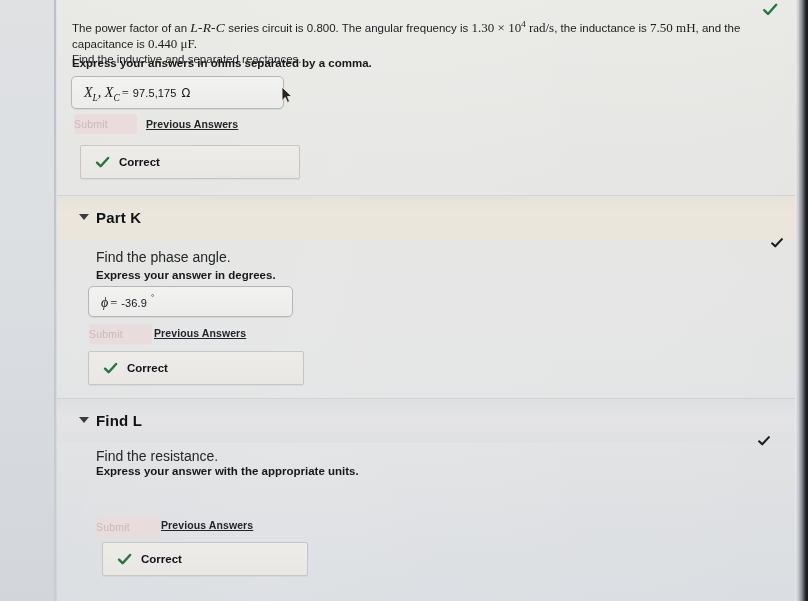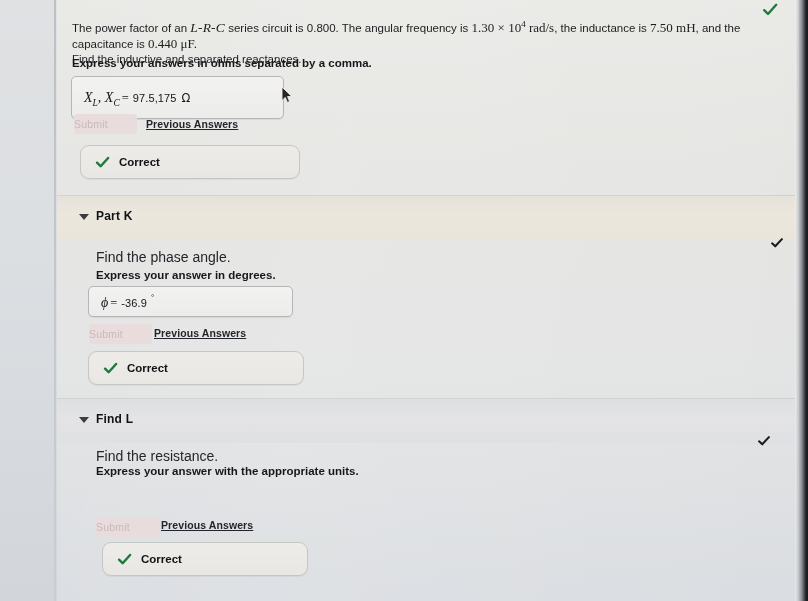--- a/index.html
+++ b/index.html
@@ -178,21 +178,21 @@
     letter-spacing: .1px;
     cursor: pointer;
   }
 
   
   .correct-banner {
     position: absolute;
     box-sizing: border-box;
     height: 34px;
     border: 1px solid #c6c6c3;
-    border-radius: 9px;
+    border-radius: 2px;
     background: linear-gradient(180deg, #edece8 0%, #e8e7e3 100%);
     box-shadow: 0 1px 1px rgba(0,0,0,0.05);
   }
   .correct-check {
     position: absolute;
     left: 14px;
     top: 9px;
     width: 15px;
     height: 15px;
   }
@@ -226,21 +226,21 @@
     width: 0;
     height: 0;
     border-left: 5px solid transparent;
     border-right: 5px solid transparent;
     border-top: 6px solid #3b3c40;
   }
   .part-title {
     position: absolute;
     left: 39px;
     top: 13px;
-    font-size: 12px;
+    font-size: 15px;
     font-weight: bold;
     color: #121317;
     letter-spacing: .2px;
   }
 
   .find-text {
     position: absolute;
     left: 39px;
     font-size: 14px;
     color: #24262a;
@@ -283,21 +283,21 @@
 
   <div id="content">
 
     <div class="problem-text">
       <span>The power factor of an </span><span class="mathvar">L-R-C</span><span> series circuit is 0.800. The angular frequency is </span><span class="mathnum">1.30 × 10</span><sup class="exp">4</sup><span class="mathup"> rad/s</span><span>, the inductance is </span><span class="mathnum">7.50 mH</span><span>, and the capacitance is </span><span class="mathnum">0.440 μF</span><span class="mathnum">.</span><br>
       <span>Find the inductive and separated reactances.</span>
     </div>
 
     <div class="express-line" style="top:57px;">Express your answers in ohms separated by a comma.</div>
 
-    <div class="answer-box" style="left:14px; top:76px; width:213px; height:43px;">
+    <div class="answer-box" style="left:14px; top:76px; width:213px; height:33px;">
       <div class="answer-inner">
         <span class="ans-label"><span>X</span><sub>L</sub></span><span class="ans-label">, </span><span class="ans-label"><span>X</span><sub>C</sub></span><span class="ans-eq">=</span><span class="ans-value">97.5,175</span><span class="ans-unit">Ω</span>
       </div>
     </div>
 
     <div class="submit-btn" style="left:17px; top:114px;">Submit</div>
     <div class="prev-answers" style="left:89px; top:118px;">Previous Answers</div>
 
     <div class="correct-banner" style="left:23px; top:145px; width:220px;">
       <svg class="correct-check" viewBox="0 0 16 16">

